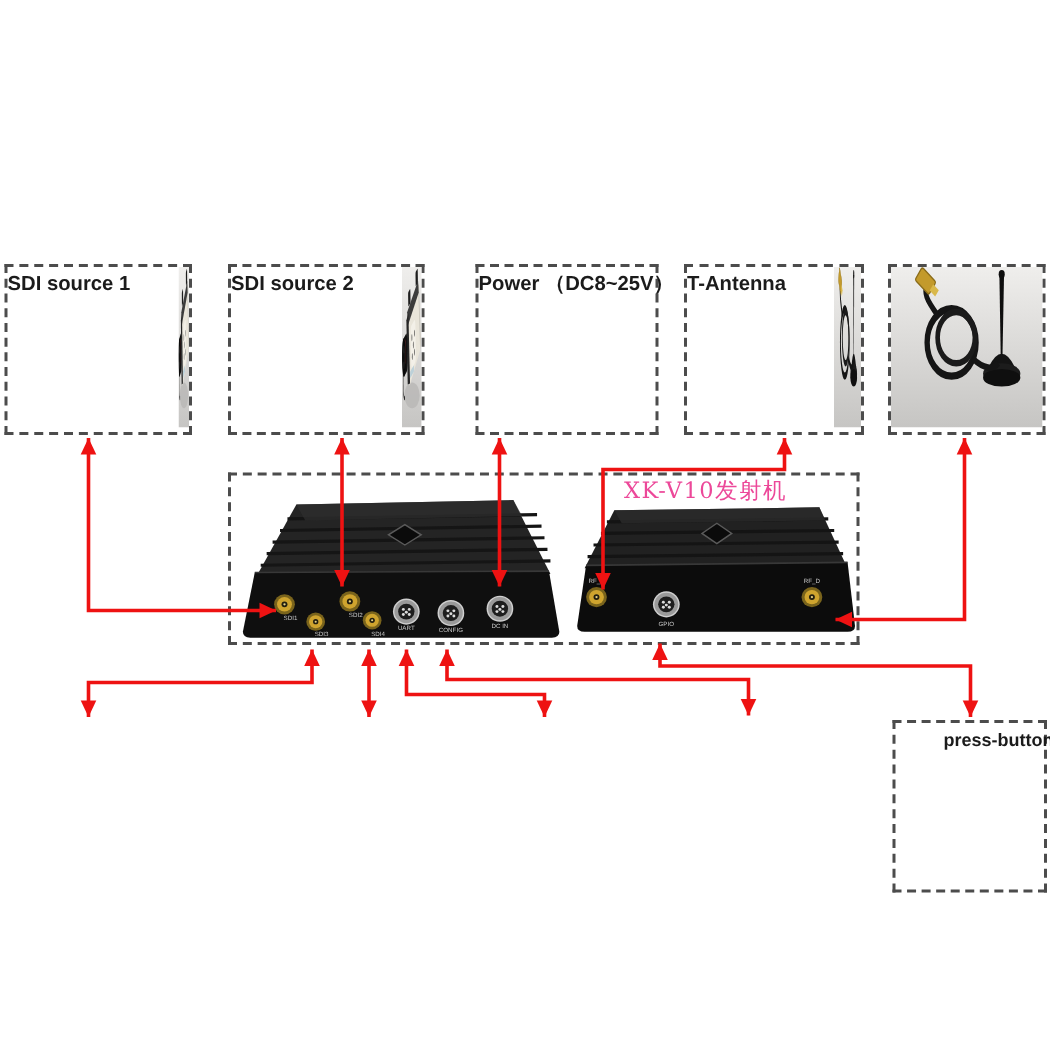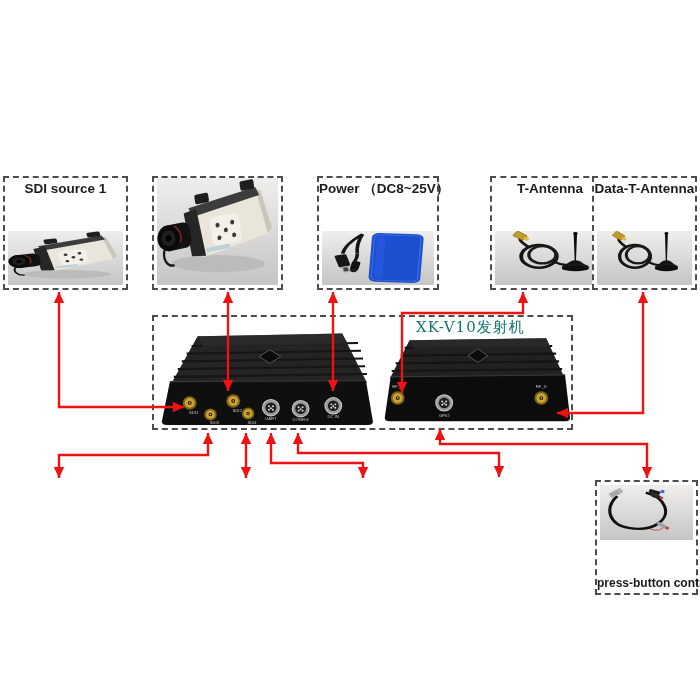--- a/index.html
+++ b/index.html
@@ -1,27 +1,27 @@
 <!DOCTYPE html>
 <html><head>
 <meta charset="utf-8">
 <style>
   html,body{margin:0;padding:0;background:#fff;}
   #canvas{position:relative;width:700px;height:700px;background:#ffffff;overflow:hidden;
           font-family:"Liberation Sans",sans-serif;}
   .dbox{position:absolute;border:2px dashed #4c4c4c;box-sizing:border-box;background:#fff;
-        display:flex;flex-direction:column;gap:32px;}
+        display:flex;flex-direction:row;gap:32px;}
   .dlabel{text-align:center;font-weight:600;font-size:13.5px;color:#1b1b1b;
           padding:3px 0 2px;line-height:16px;white-space:nowrap;}
   .dlabel.small{font-size:12px;}
   .photo{flex:1 1 auto;width:calc(100% - 6px);margin:0 auto 3px;display:block;min-height:0;}
   .bottom-box .photo{margin:3px auto 0;}
   #mid-box{position:absolute;border:2px dashed #4c4c4c;box-sizing:border-box;background:#fff;}
   #mid-label{position:absolute;left:262px;top:1px;font-family:"DejaVu Serif","Liberation Serif",serif;
-             font-size:15px;color:#0f766e;letter-spacing:1px;white-space:nowrap;text-align:right;}
+             font-size:15px;color:#ec4899;letter-spacing:1px;white-space:nowrap;text-align:right;}
   .tx-svg{position:absolute;left:0;top:0;width:100%;height:100%;}
   #arrows{position:absolute;left:0;top:0;z-index:6;pointer-events:none;}
   .tinytxt{font-family:"Liberation Sans",sans-serif;font-size:4.2px;fill:#c9c9c9;text-anchor:middle;}
 </style>
 </head>
 <body>
 
 <svg width="0" height="0" style="position:absolute" aria-hidden="true">
   <defs>
     <linearGradient id="gph" x1="0" y1="0" x2="0" y2="1">
@@ -176,38 +176,38 @@
 
 <div id="canvas">
 
   <div class="dbox" style="left:3px;top:176px;width:125px;height:114px">
     <div class="dlabel">SDI source 1</div>
     <svg class="photo" viewBox="0 0 130 100" preserveAspectRatio="none">
         <use href="#g-camera"></use>
       </svg>
   </div>
   <div class="dbox" style="left:152px;top:176px;width:131px;height:114px">
+    <div class="dlabel">SDI source 2</div>
     <svg class="photo" viewBox="0 0 130 100" preserveAspectRatio="none">
         <use href="#g-camera"></use>
       </svg>
   </div>
   <div class="dbox" style="left:317px;top:176px;width:122px;height:114px">
     <div class="dlabel">Power （DC8~25V）</div>
     <svg class="photo" viewBox="0 0 130 100" preserveAspectRatio="none">
         <use href="#g-power"></use>
       </svg>
   </div>
-  <div class="dbox" style="left:490px;top:176px;width:120px;height:114px">
+  <div class="dbox" style="left:456px;top:176px;width:120px;height:114px">
     <div class="dlabel">T-Antenna</div>
     <svg class="photo" viewBox="0 0 130 100" preserveAspectRatio="none">
         <use href="#g-antenna"></use>
       </svg>
   </div>
   <div class="dbox" style="left:592px;top:176px;width:105px;height:114px">
-    <div class="dlabel">Data-T-Antenna</div>
     <svg class="photo" viewBox="0 0 130 100" preserveAspectRatio="none">
         <use href="#g-antenna"></use>
       </svg>
   </div>
 
   <div id="mid-box" style="left:152px;top:315px;width:421px;height:115px">
     <svg class="tx-svg" viewBox="0 0 421 115" preserveAspectRatio="none">
 
       <g>
         <polygon points="44,20 190,17 215,68 17,70" fill="#242424"></polygon>

